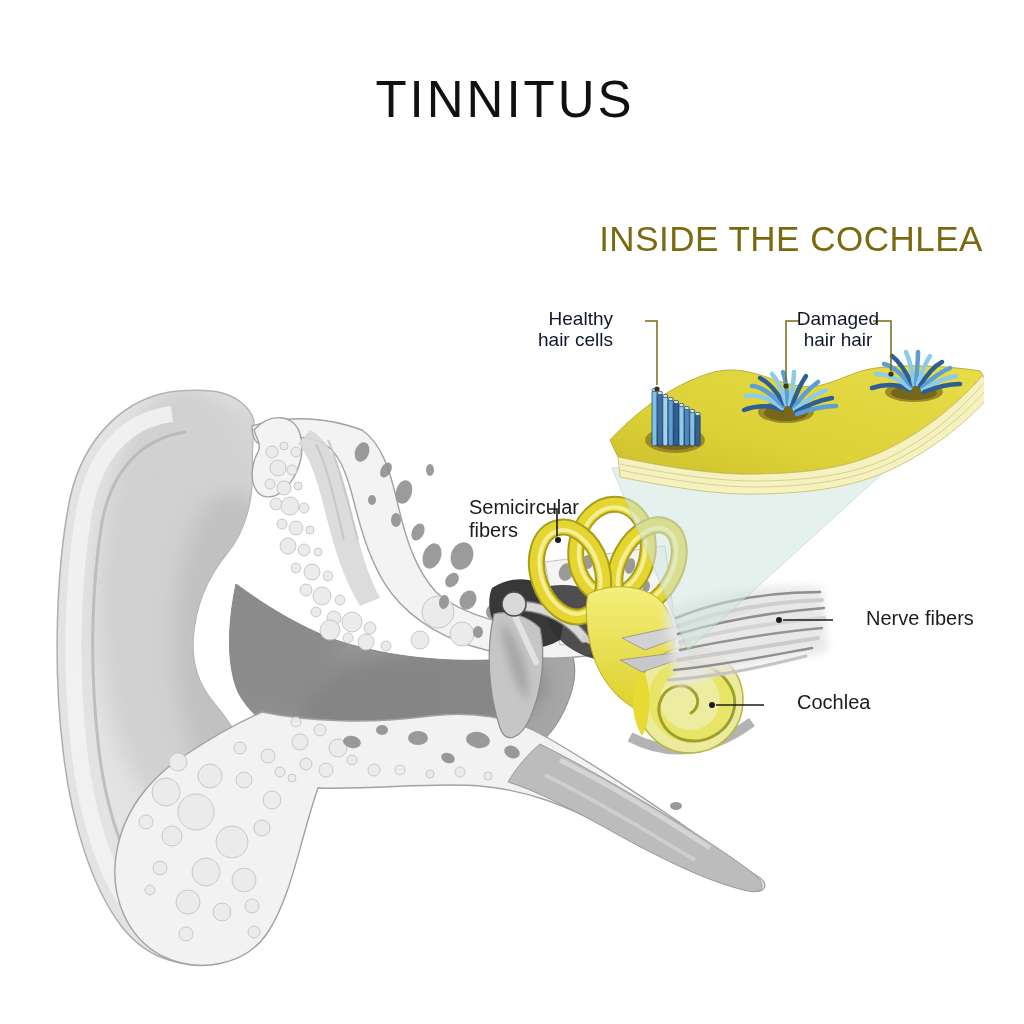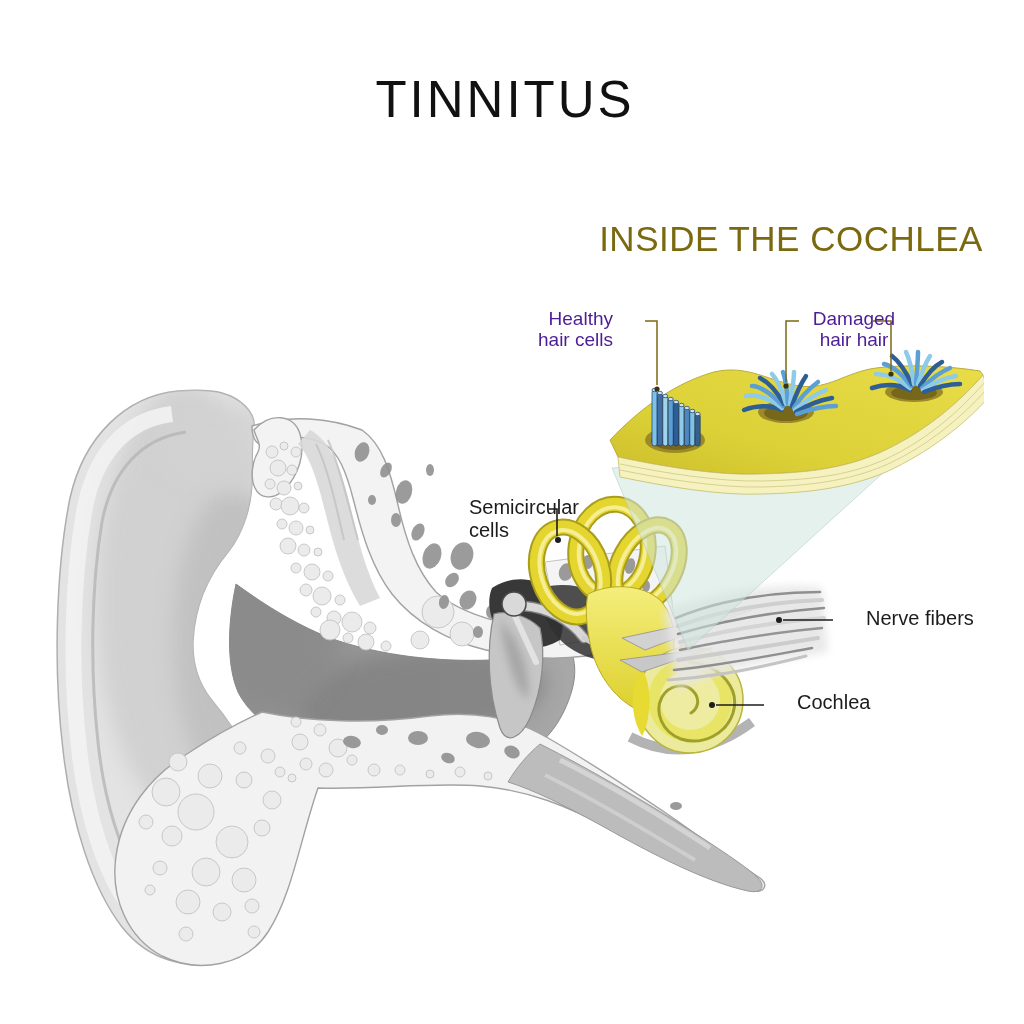--- a/index.html
+++ b/index.html
@@ -2,24 +2,24 @@
 <html><head>
 <meta charset="utf-8">
 <style>
   html,body{margin:0;padding:0;background:#ffffff;}
   .canvas{position:relative;width:984px;height:1024px;background:#ffffff;overflow:hidden;
           font-family:"Liberation Sans", sans-serif;}
   .canvas svg{position:absolute;left:0;top:0;}
   .lbl{position:absolute;white-space:nowrap;}
   .title{font-size:51px;letter-spacing:3px;color:#111111;font-weight:400;}
   .heading{font-size:35px;letter-spacing:0.5px;color:#7a690f;font-weight:400;}
-  .olive{font-size:19px;line-height:21px;color:#4c1d95;}
+  .olive{font-size:19px;line-height:21px;color:#0f172a;}
   .black{font-size:20px;line-height:23px;color:#1c1c1c;margin-left:29px;}
   .right{text-align:right;}
-  .center{text-align:center;margin-left:16px;}
+  .center{text-align:center;}
   .ctr{transform:translateX(-50%);}
   .lbl span{display:block;}
 </style>
 </head>
 <body>
 
 <div class="canvas">
 
 <svg width="1024" height="1024" viewBox="0 0 1024 1024">
   <defs>
@@ -361,20 +361,20 @@
   <span>hair cells</span>
 </div>
 
 <div class="lbl olive center ctr" style="left:838px;top:308px;">
   <span>Damaged</span>
   <span>hair hair</span>
 </div>
 
 <div class="lbl black" style="left:440px;top:496px;">
   <span>Semicircular</span>
-  <span>cells</span>
+  <span>fibers</span>
 </div>
 
 <div class="lbl black" style="left:837px;top:607px;text-align:center;">Nerve fibers</div>
 
 <div class="lbl black" style="left:768px;top:691px;text-align:right;">Cochlea</div>
 
 </div>
 
 </body></html>

